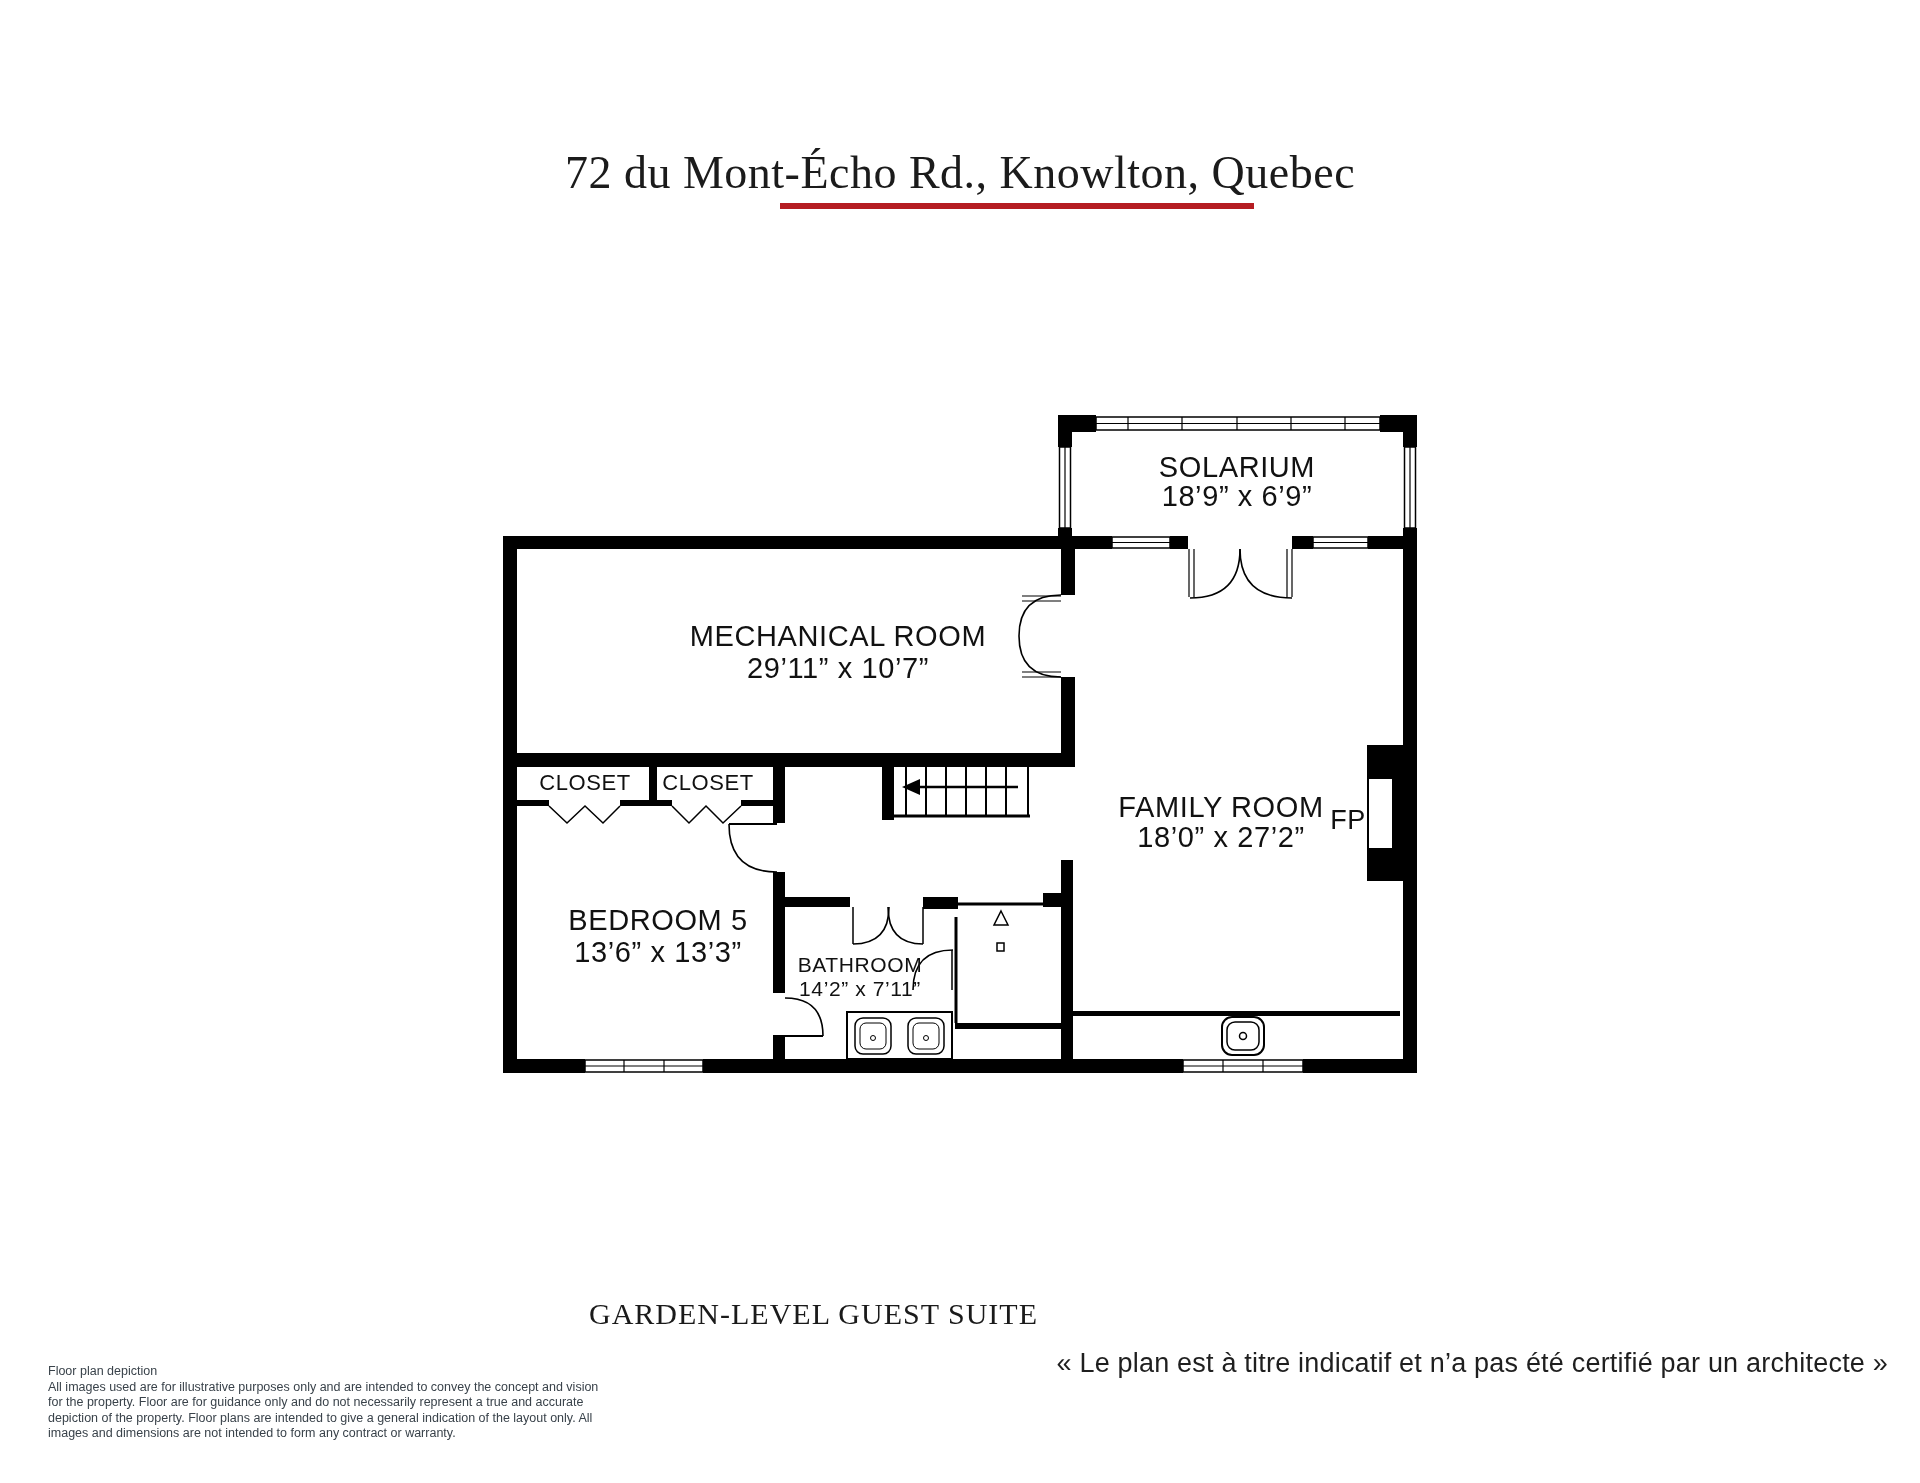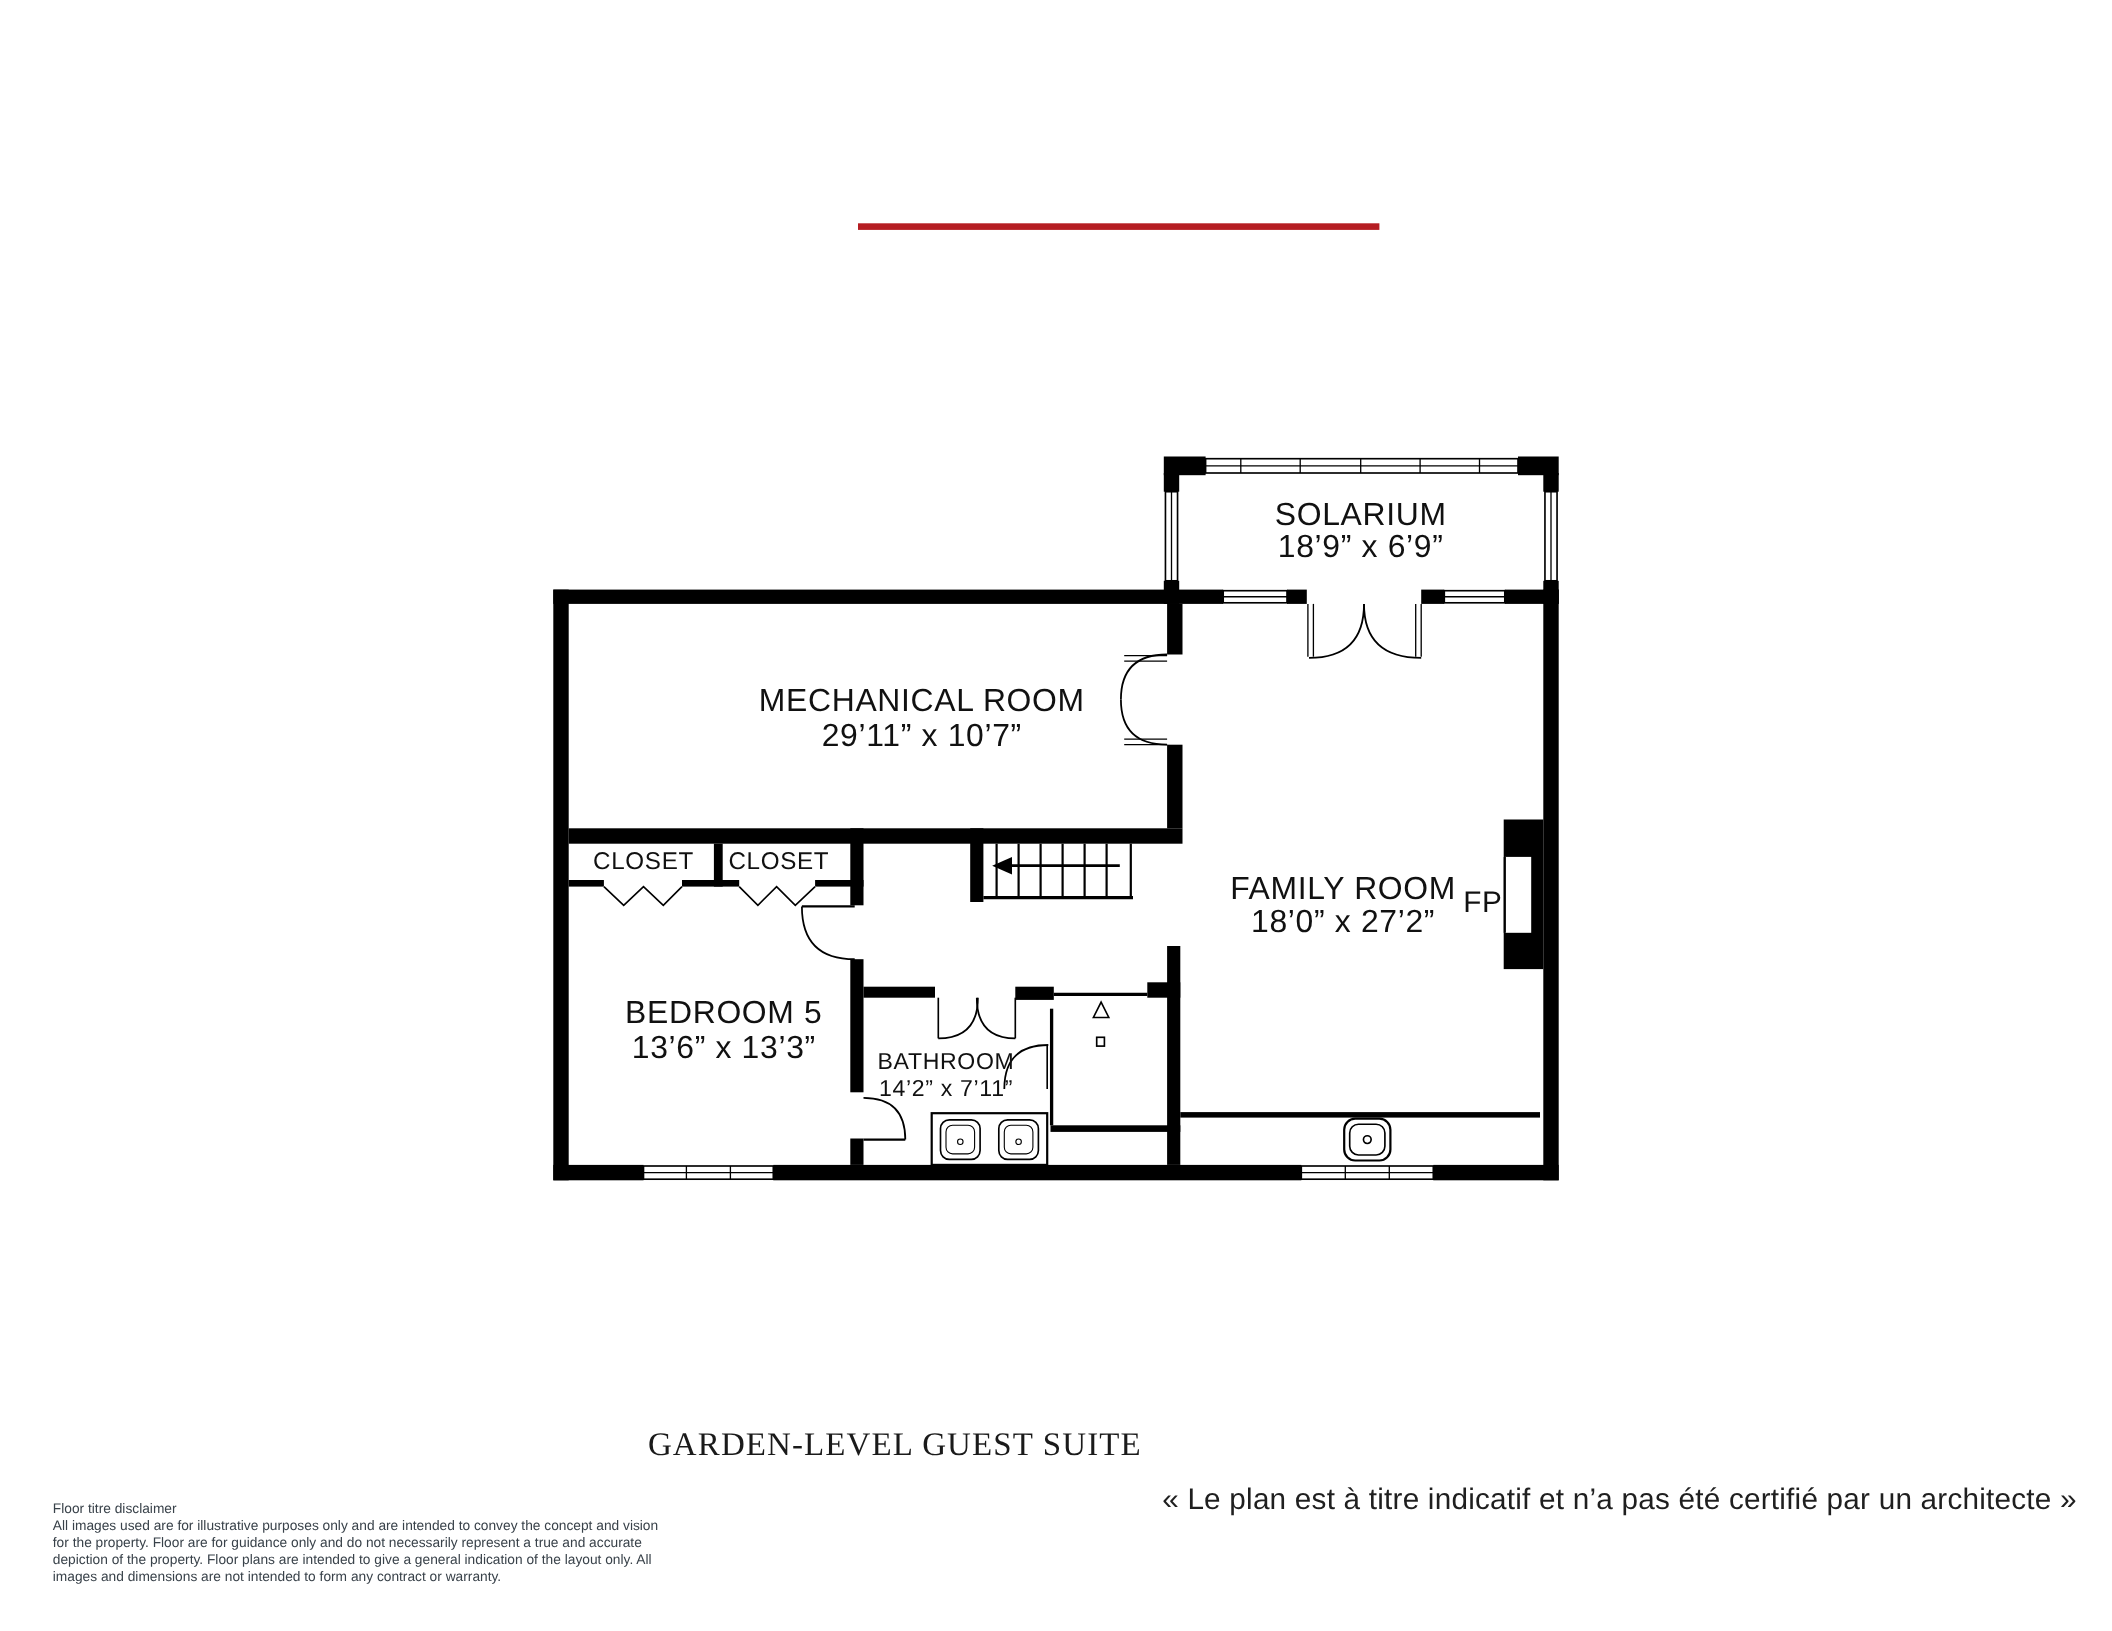--- a/index.html
+++ b/index.html
@@ -23,20 +23,21 @@
   .leaf{stroke:#000;stroke-width:2;fill:none;}
   .fix{stroke:#000;fill:#fff;}
   .lbl{font-family:"Liberation Sans", sans-serif;fill:#111;text-anchor:middle;letter-spacing:0.6px;}
   .lg{font-size:29px;} .md{font-size:22px;} .sm{font-size:21px;} .fp{font-size:27px;}
 </style>
 </head>
 <body>
 
 <div class="page">
 
+  <div class="title">72 du Mont-Écho Rd., Knowlton, Quebec</div>
   <div class="title-underline" style="background:#b51d22;"></div>
 
   <svg class="plan-svg" width="1920" height="1483" viewBox="0 0 1920 1483">
 
     <g>
       <rect class="wall" x="503" y="536" width="609" height="13"></rect>
       <rect class="wall" x="1170" y="536" width="18" height="13"></rect>
       <rect class="wall" x="1292" y="536" width="21" height="13"></rect>
       <rect class="wall" x="1368" y="536" width="49" height="13"></rect>
       <rect class="wall" x="503" y="536" width="14" height="537"></rect>
@@ -206,20 +207,20 @@
       <text class="lbl sm" x="860" y="972">BATHROOM</text>
       <text class="lbl sm" x="860" y="996">14’2” x 7’11”</text>
     </g>
   </svg>
 
   <div class="floor-label">GARDEN-LEVEL GUEST SUITE</div>
 
   <div class="caption-fr">« Le plan est à titre indicatif et n’a pas été certifié par un architecte »</div>
 
   <div class="disclaimer">
-    <div>Floor titre disclaimer</div>
+    <div>Floor plan depiction</div>
     <div>All images used are for illustrative purposes only and are intended to convey the concept and vision</div>
     <div>for the property. Floor are for guidance only and do not necessarily represent a true and accurate</div>
     <div>depiction of the property. Floor plans are intended to give a general indication of the layout only. All</div>
     <div>images and dimensions are not intended to form any contract or warranty.</div>
   </div>
 
 </div>
 
 </body></html>

